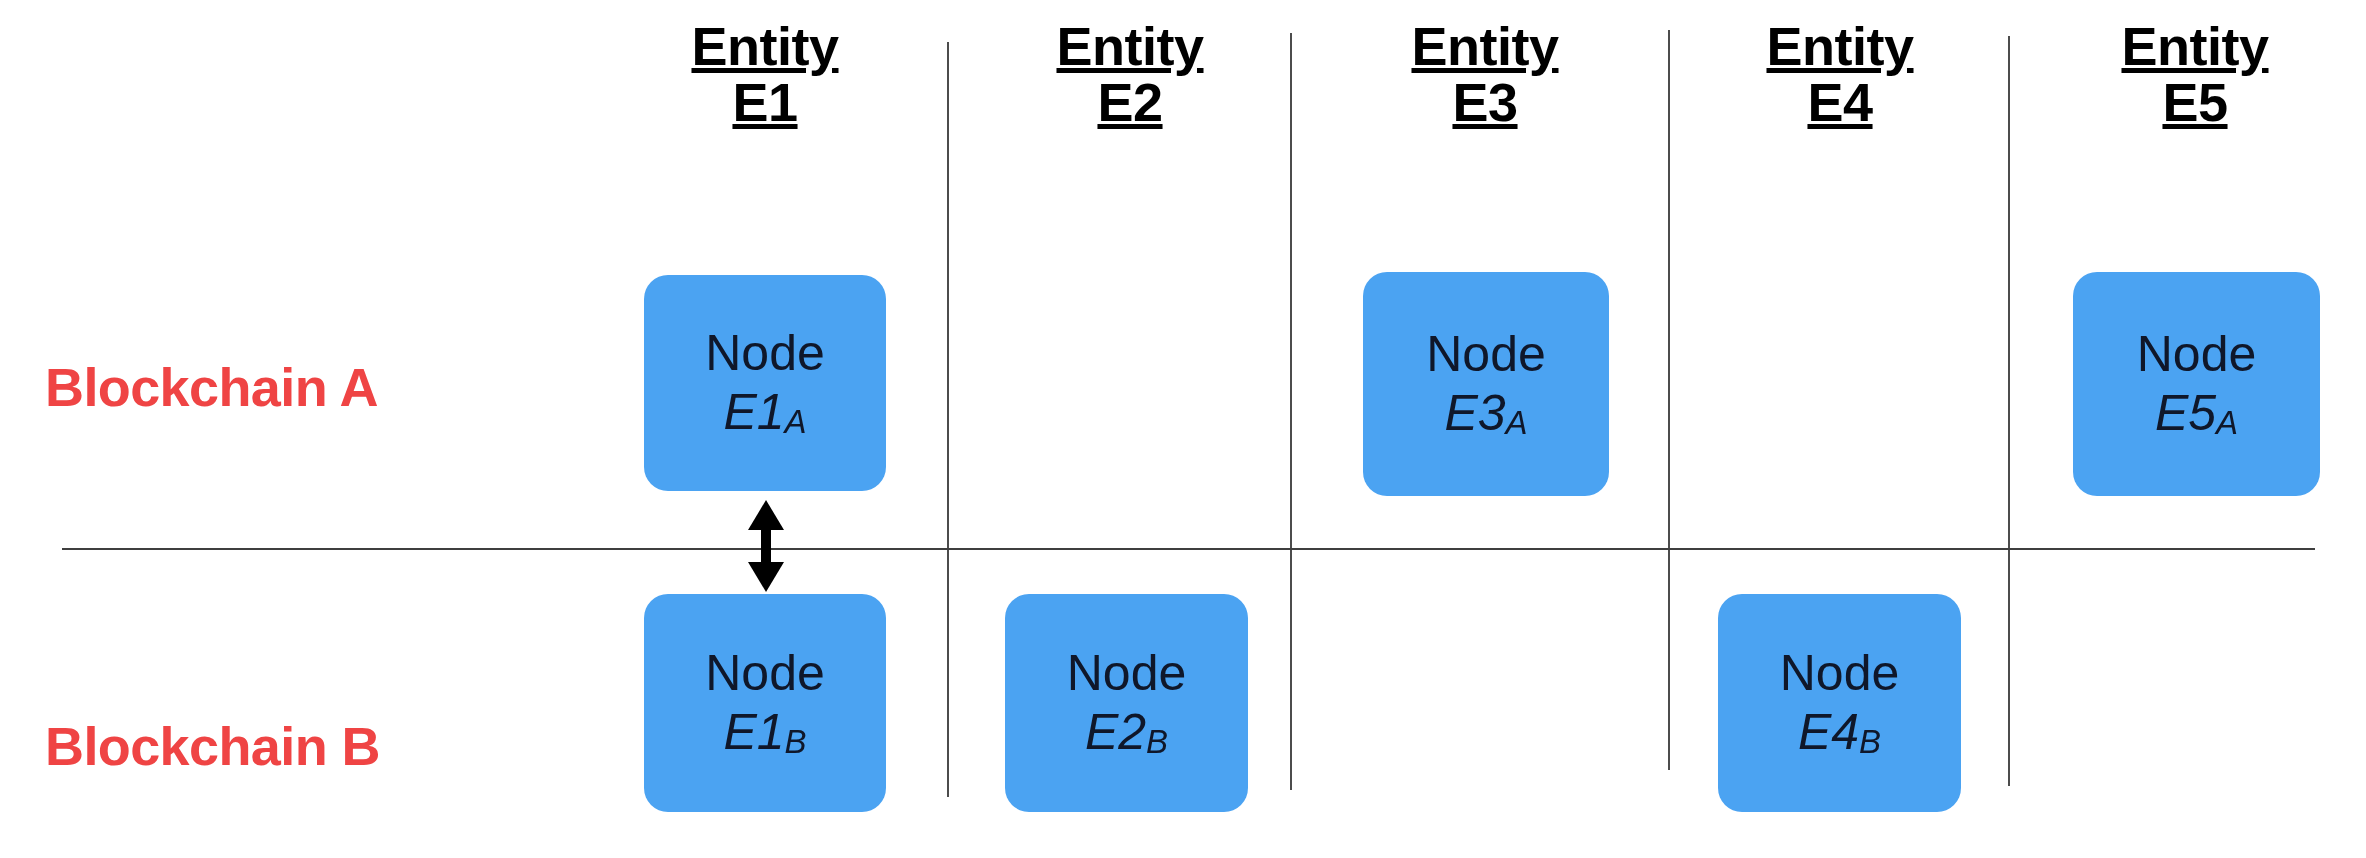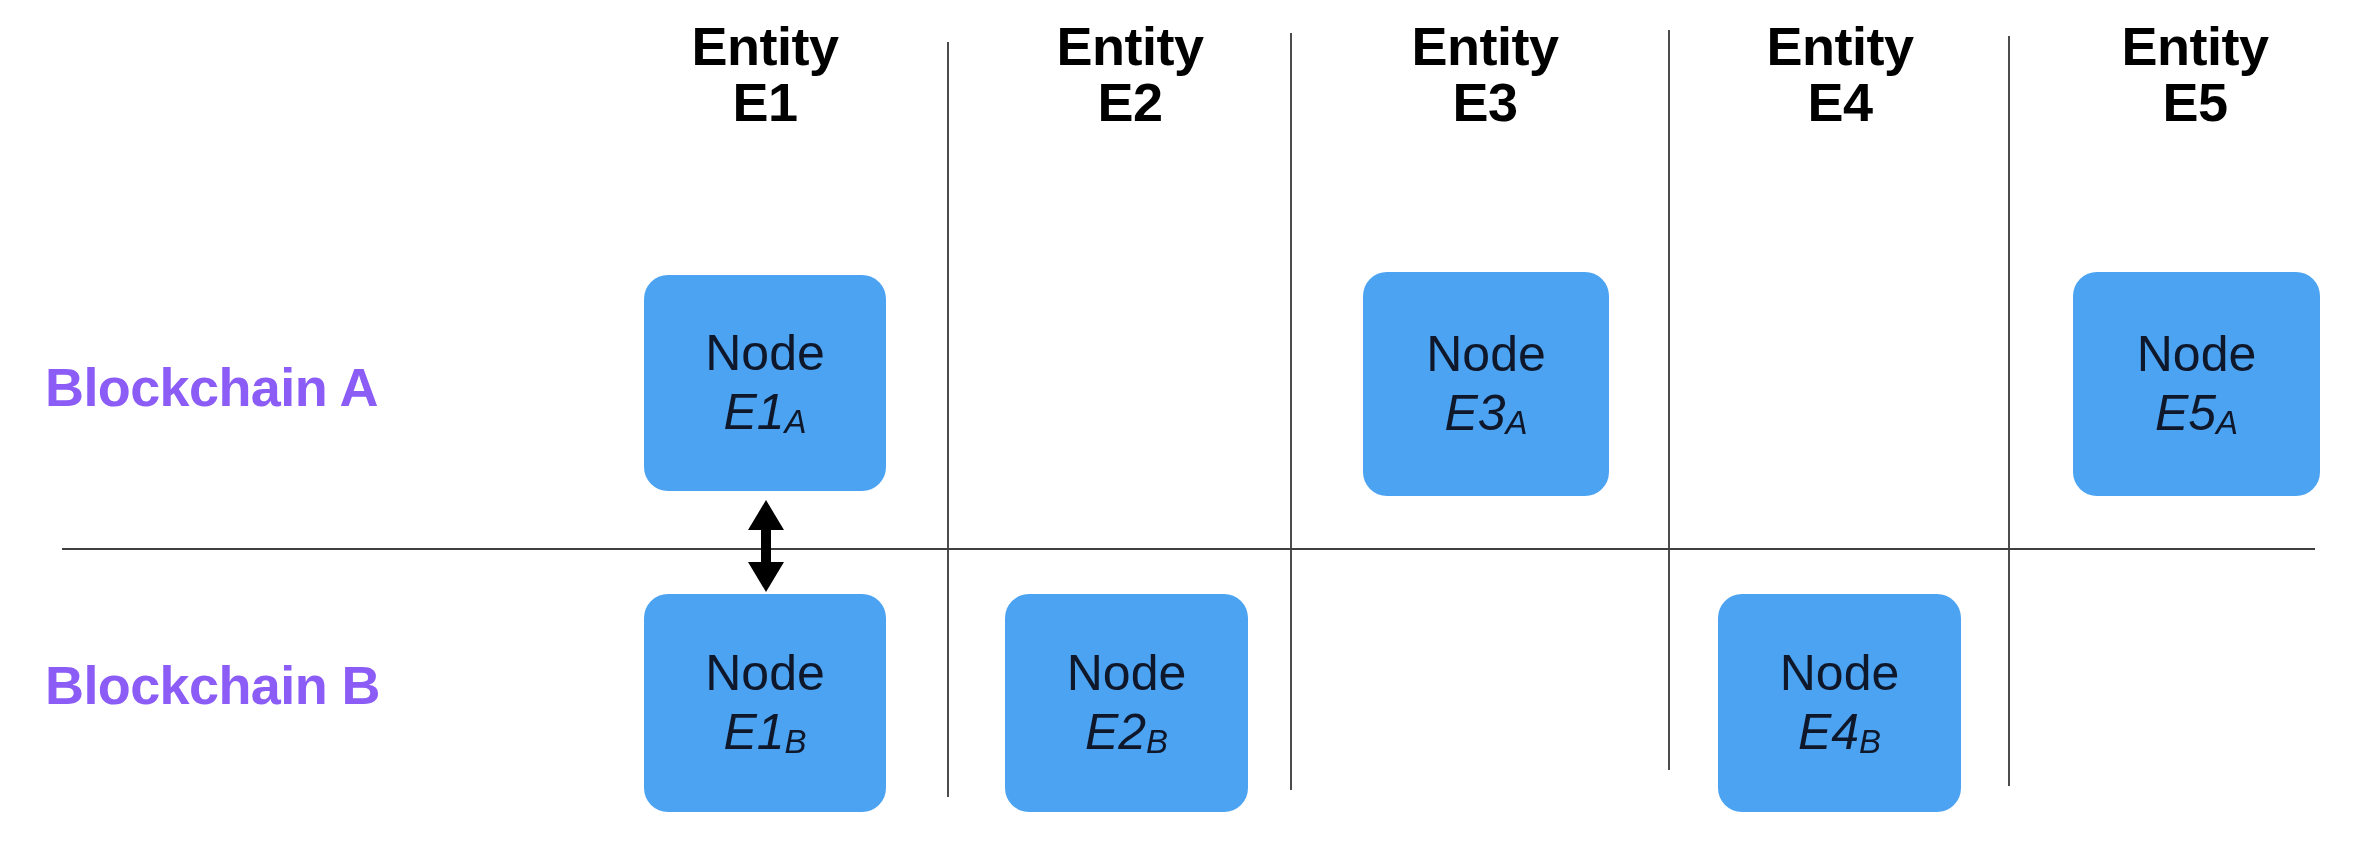--- a/index.html
+++ b/index.html
@@ -21,30 +21,31 @@
   
   .entity-header {
     position: absolute;
     text-align: center;
     font-weight: bold;
     font-size: 54px;
     line-height: 1.04;
     color: #000000;
     letter-spacing: -0.5px;
     white-space: pre-line;
+    text-decoration: underline;
     -webkit-font-smoothing: antialiased;
   }
 
   
   .row-label {
     position: absolute;
     font-weight: bold;
     font-size: 54px;
     line-height: 1;
-    color: #8b5cf6;
+    color: #ef4444;
     letter-spacing: -0.6px;
     white-space: nowrap;
   }
 
   
   .v-divider {
     position: absolute;
     width: 2px;
     background: #4c4c4c;
   }
@@ -108,21 +109,21 @@
   <div class="entity-header" style="left:990px; top:18px; width:280px;">Entity
 E2</div>
   <div class="entity-header" style="left:1345px; top:18px; width:280px;">Entity
 E3</div>
   <div class="entity-header" style="left:1700px; top:18px; width:280px;">Entity
 E4</div>
   <div class="entity-header" style="left:2055px; top:18px; width:280px;">Entity
 E5</div>
 
   <div class="row-label" style="left:45px; top:360px;">Blockchain A</div>
-  <div class="row-label" style="left:45px; top:658px;">Blockchain B</div>
+  <div class="row-label" style="left:45px; top:719px;">Blockchain B</div>
 
   <div class="node" style="left:644px; top:275px; width:242px; height:216px;">
     <span class="node-word">Node</span>
     <span class="node-id"><span>E1</span><span class="sub">A</span></span>
   </div>
 
   <div class="node" style="left:1363px; top:272px; width:246px; height:224px;">
     <span class="node-word">Node</span>
     <span class="node-id"><span>E3</span><span class="sub">A</span></span>
   </div>

